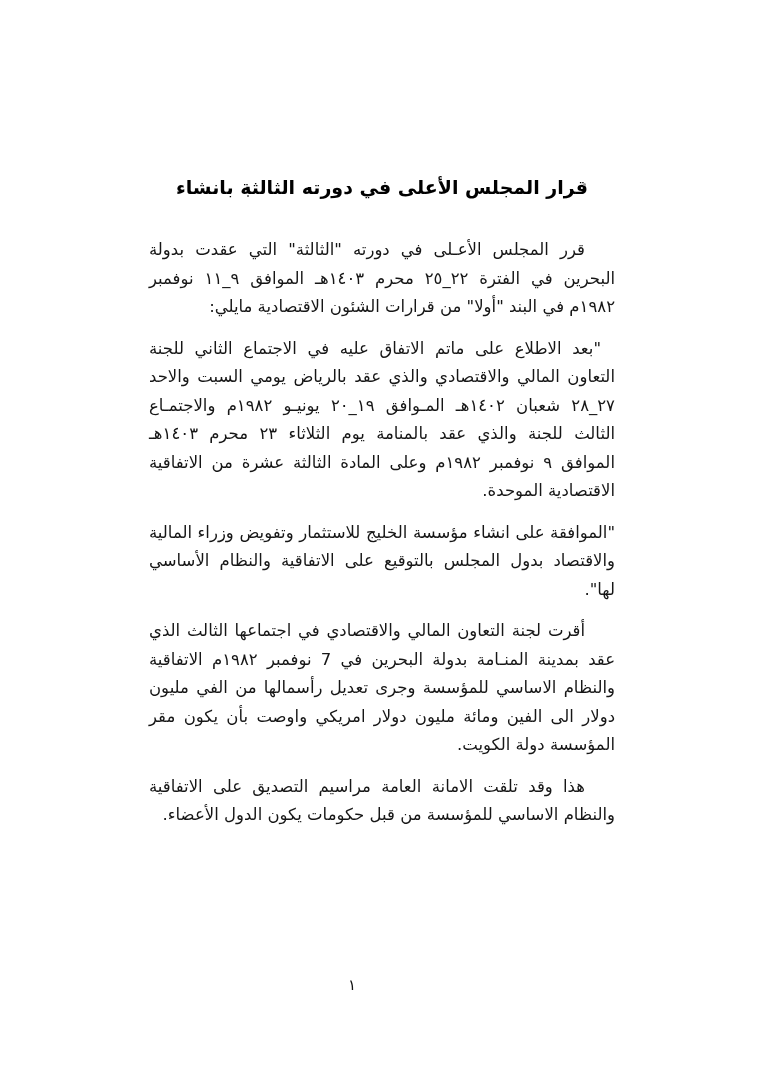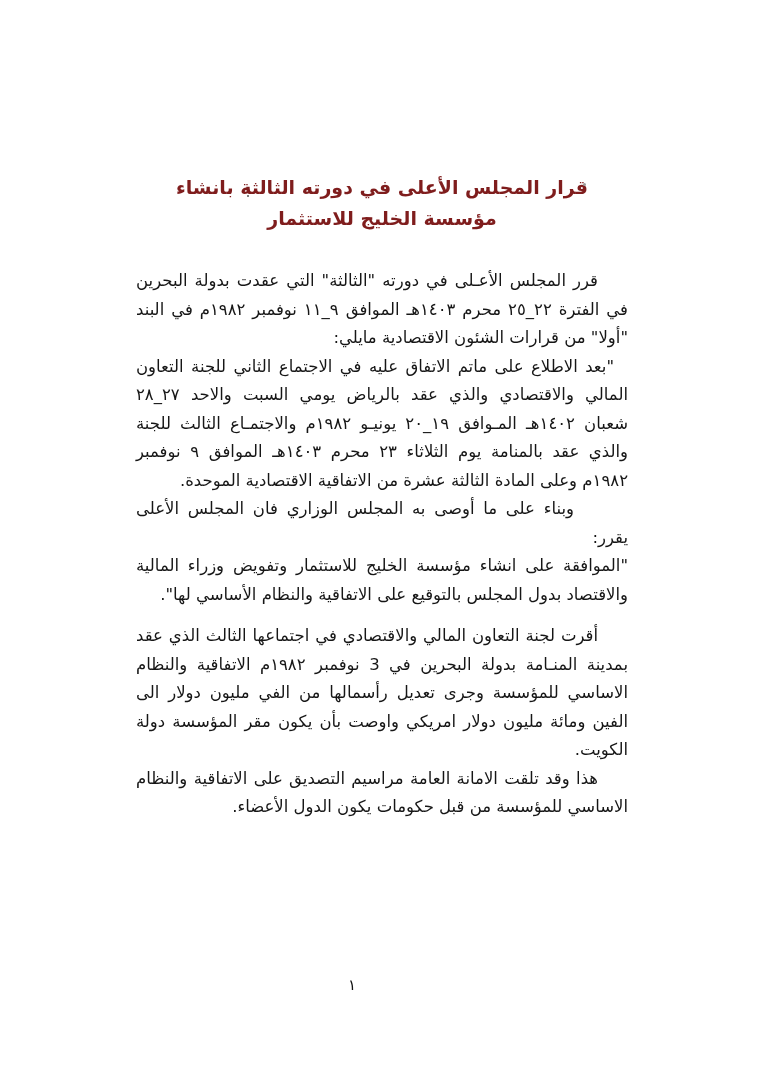--- a/index.html
+++ b/index.html
@@ -24,24 +24,24 @@
     direction: rtl;
   }
   .title-block {
     text-align: center;
     margin-bottom: 33px;
   }
   .title-line {
     font-size: 19px;
     font-weight: bold;
     line-height: 31px;
-    color: #7f1d1d;
+    color: #000000;
   }
   .body-par {
-    margin: 0;
+    margin: 13px;
     font-size: 16.5px;
     line-height: 28.5px;
     text-align: justify;
     color: #161616;
   }
   .indent-sm { text-indent: 14px; }
   .indent-md { text-indent: 30px; }
   .indent-lg { text-indent: 54px; }
   .no-indent { text-indent: 0; }
   .gap-before { margin-top: 13px; }
@@ -62,32 +62,30 @@
   .speck-2 { left: 247px; top: 195px; width: 2px; height: 2px; background: #555555; }
 </style>
 </head>
 <body>
 
 <div class="page">
   <div class="doc">
 
     <div class="title-block">
       <div class="title-line">قرار المجلس الأعلى في دورته الثالثة بانشاء</div>
-      <div class="title-line">مؤسسة الخليج للاستثمار</div>
     </div>
 
     <p class="body-par indent-md">قرر المجلس الأعـلى في دورته "الثالثة" التي عقدت بدولة البحرين في الفترة ٢٢_٢٥ محرم ١٤٠٣هـ الموافق ٩_١١ نوفمبر ١٩٨٢م في البند "أولا" من قرارات الشئون الاقتصادية مايلي:</p>
 
     <p class="body-par indent-sm">"بعد الاطلاع على ماتم الاتفاق عليه في الاجتماع الثاني للجنة التعاون المالي والاقتصادي والذي عقد بالرياض يومي السبت والاحد ٢٧_٢٨ شعبان ١٤٠٢هـ المـوافق ١٩_٢٠ يونيـو ١٩٨٢م والاجتمـاع الثالث للجنة والذي عقد بالمنامة يوم الثلاثاء ٢٣ محرم ١٤٠٣هـ الموافق ٩ نوفمبر ١٩٨٢م وعلى المادة الثالثة عشرة من الاتفاقية الاقتصادية الموحدة.</p>
 
-    <p class="body-par indent-lg">وبناء على ما أوصى به المجلس الوزاري فان المجلس الأعلى يقرر:</p>
 
     <p class="body-par no-indent">"الموافقة على انشاء مؤسسة الخليج للاستثمار وتفويض وزراء المالية والاقتصاد بدول المجلس بالتوقيع على الاتفاقية والنظام الأساسي لها".</p>
 
-    <p class="body-par indent-md gap-before">أقرت لجنة التعاون المالي والاقتصادي في اجتماعها الثالث الذي عقد بمدينة المنـامة بدولة البحرين في 3 نوفمبر ١٩٨٢م الاتفاقية والنظام الاساسي للمؤسسة وجرى تعديل رأسمالها من الفي مليون دولار الى الفين ومائة مليون دولار امريكي واوصت بأن يكون مقر المؤسسة دولة الكويت.</p>
+    <p class="body-par indent-md gap-before">أقرت لجنة التعاون المالي والاقتصادي في اجتماعها الثالث الذي عقد بمدينة المنـامة بدولة البحرين في 7 نوفمبر ١٩٨٢م الاتفاقية والنظام الاساسي للمؤسسة وجرى تعديل رأسمالها من الفي مليون دولار الى الفين ومائة مليون دولار امريكي واوصت بأن يكون مقر المؤسسة دولة الكويت.</p>
 
 
     <p class="body-par indent-md">هذا وقد تلقت الامانة العامة مراسيم التصديق على الاتفاقية والنظام الاساسي للمؤسسة من قبل حكومات يكون الدول الأعضاء.</p>
   </div>
 
   <div class="page-number">١</div>
 
   <div class="speck speck-1"></div>
   <div class="speck speck-2"></div>
 </div>

